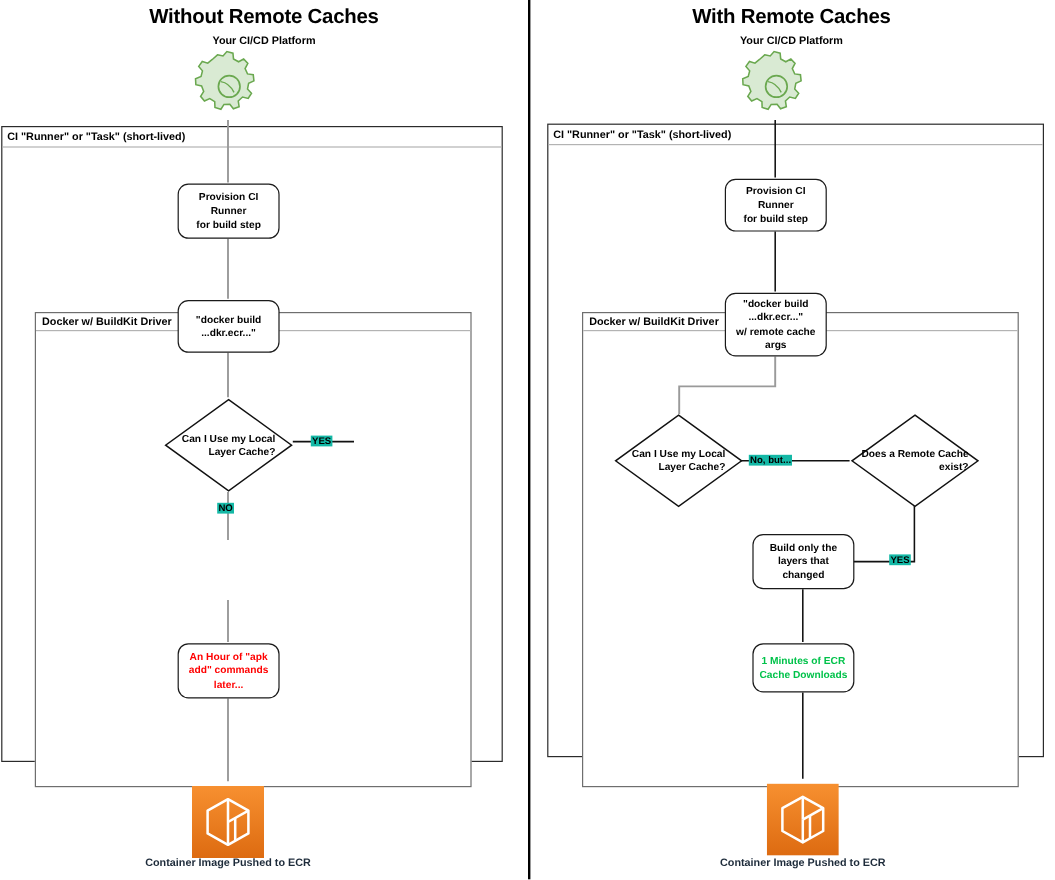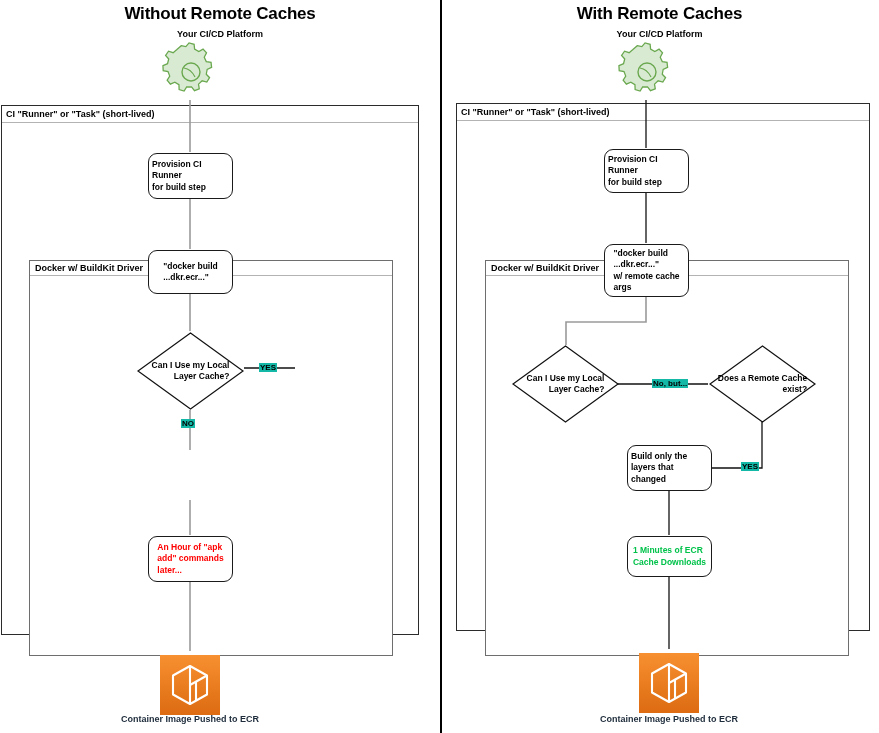--- a/index.html
+++ b/index.html
@@ -33,21 +33,21 @@
     border-bottom:1.5px solid #b3b3b3;box-sizing:border-box;
     font-size:9px;font-weight:bold;display:flex;align-items:center;
     padding-left:4px;white-space:nowrap;
   }
   .container-box.inner .container-head{height:15px;border-bottom:1px solid #b3b3b3;padding-left:5px;}
 
   
   .node{
     position:absolute;box-sizing:border-box;background:#fff;
     border:1.3px solid #1a1a1a;border-radius:9px;
-    display:flex;align-items:center;justify-content:center;
+    display:flex;align-items:center;justify-content:center;text-align:center;
     font-size:8.5px;font-weight:bold;line-height:1.32;padding:2px 3px;
     white-space:pre-line;
   }
   .node.red{color:#ff0000;}
   .node.green{color:#00c24a;}
 
   .diamond{position:absolute;}
   .diamond svg{position:absolute;inset:0;overflow:visible;}
   .diamond .dtext{
     position:absolute;inset:0;display:flex;align-items:center;justify-content:center;
@@ -256,21 +256,21 @@
       <div class="dtext">Does a Remote Cache
 exist?</div>
     </div>
 
     <div class="node" style="left:187px;top:445px;width:85px;height:46px;">Build only the
 layers that changed</div>
 
     <div class="node green" style="left:187px;top:536px;width:85px;height:41px;">1 Minutes of ECR
 Cache Downloads</div>
 
-    <div class="edge-label" style="left:212px;top:379px;">No, but...</div>
+    <div class="edge-label" style="left:184px;top:379px;">No, but...</div>
 
     <div class="edge-label" style="left:301px;top:462px;">YES</div>
 
     <div class="ecr-icon" style="left:199px;top:653px;width:60px;height:60px;">
       <svg width="60" height="60" viewBox="0 0 60 60">
         <defs>
           <linearGradient id="ecrGradR" x1="0" y1="0" x2="0" y2="1">
             <stop offset="0%" stop-color="#f79030"></stop>
             <stop offset="100%" stop-color="#dd6b11"></stop>
           </linearGradient>

